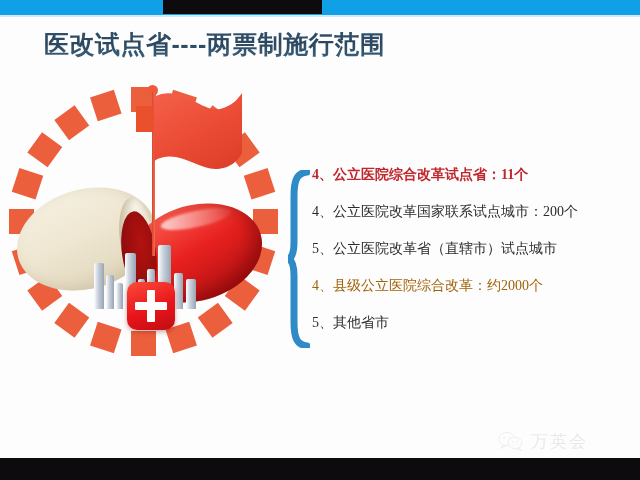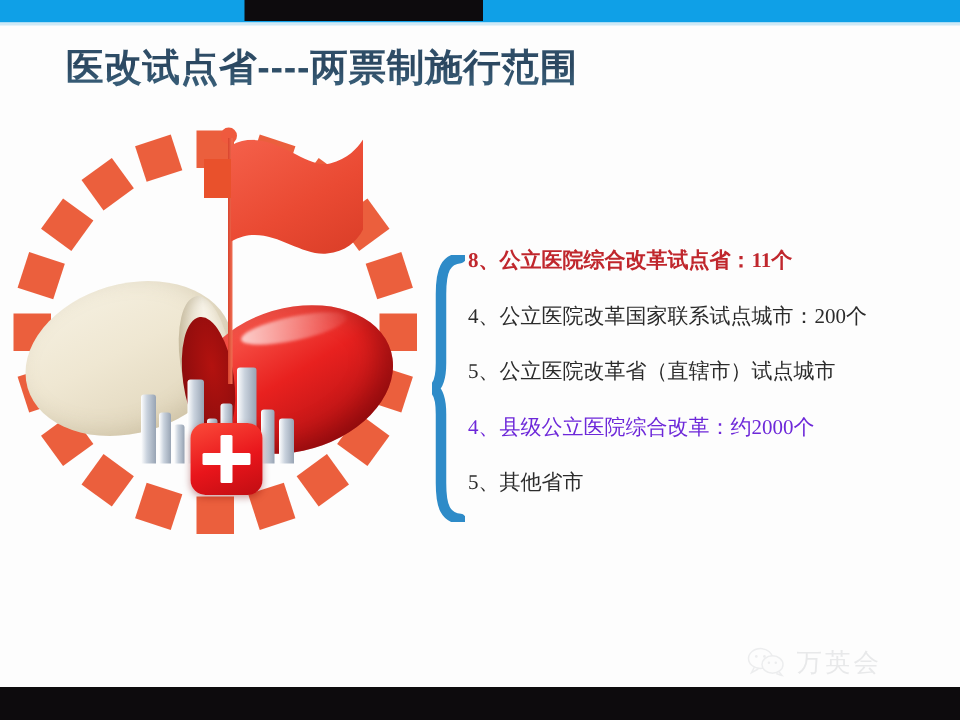--- a/index.html
+++ b/index.html
@@ -312,24 +312,24 @@
     </div>
   </div>
 
   <div class="brace">
     <svg width="22" height="178" viewBox="0 0 22 178" aria-hidden="true">
       <path d="M19 2 C9 3 6 10 6 26 L6 72 C6 83 4 87 1 89 C4 91 6 95 6 106 L6 152 C6 168 9 175 19 176" fill="none" stroke="#2e8bc8" stroke-width="7" stroke-linecap="round" stroke-linejoin="round"></path>
     </svg>
   </div>
 
   <div class="list" id="list">
-      <div class="list-item highlight" style="color: rgb(192, 39, 45);">8、公立医院综合改革试点省：11个</div>
+      <div class="list-item highlight" style="color: rgb(192, 39, 45);">4、公立医院综合改革试点省：11个</div>
       <div class="list-item" style="color: rgb(43, 43, 43);">4、公立医院改革国家联系试点城市：200个</div>
       <div class="list-item" style="color: rgb(43, 43, 43);">5、公立医院改革省（直辖市）试点城市</div>
-      <div class="list-item" style="color: #6d28d9;">4、县级公立医院综合改革：约2000个</div>
+      <div class="list-item" style="color: #a16207;">4、县级公立医院综合改革：约2000个</div>
       <div class="list-item" style="color: rgb(43, 43, 43);">5、其他省市</div>
     </div>
 
   <div class="watermark">
     <svg width="26" height="20" viewBox="0 0 26 20" aria-hidden="true">
       <ellipse cx="9" cy="8" rx="8" ry="6.6" fill="none" stroke="#c6c9cd" stroke-width="1"></ellipse>
       <path d="M5 13.5 L3 17.5 L7.5 15" fill="none" stroke="#c6c9cd" stroke-width="1"></path>
       <circle cx="6.2" cy="6.6" r="0.9" fill="#c6c9cd"></circle>
       <circle cx="11.6" cy="6.6" r="0.9" fill="#c6c9cd"></circle>
       <ellipse cx="17" cy="12" rx="7" ry="5.8" fill="#fbfbfb" stroke="#c6c9cd" stroke-width="1"></ellipse>

